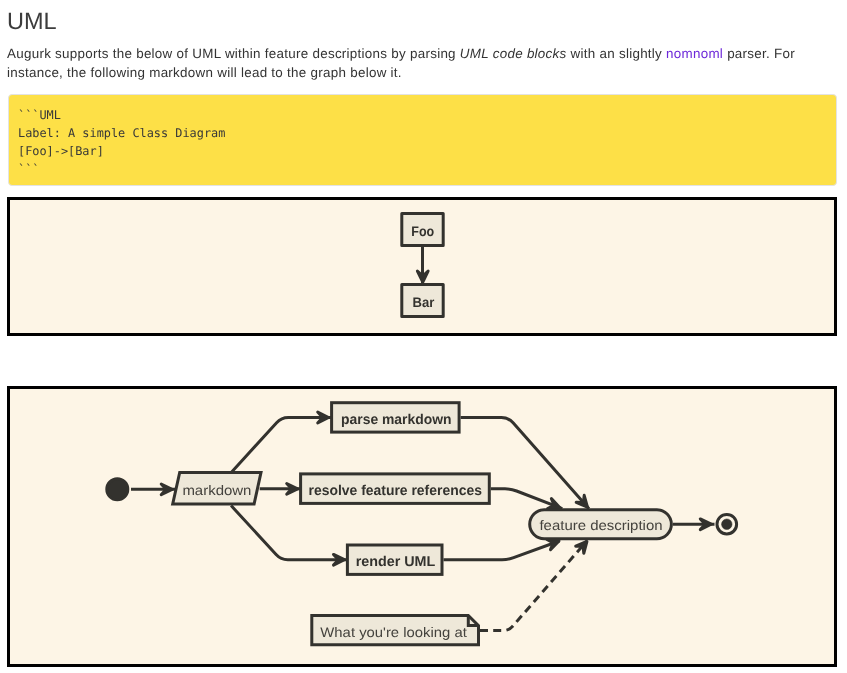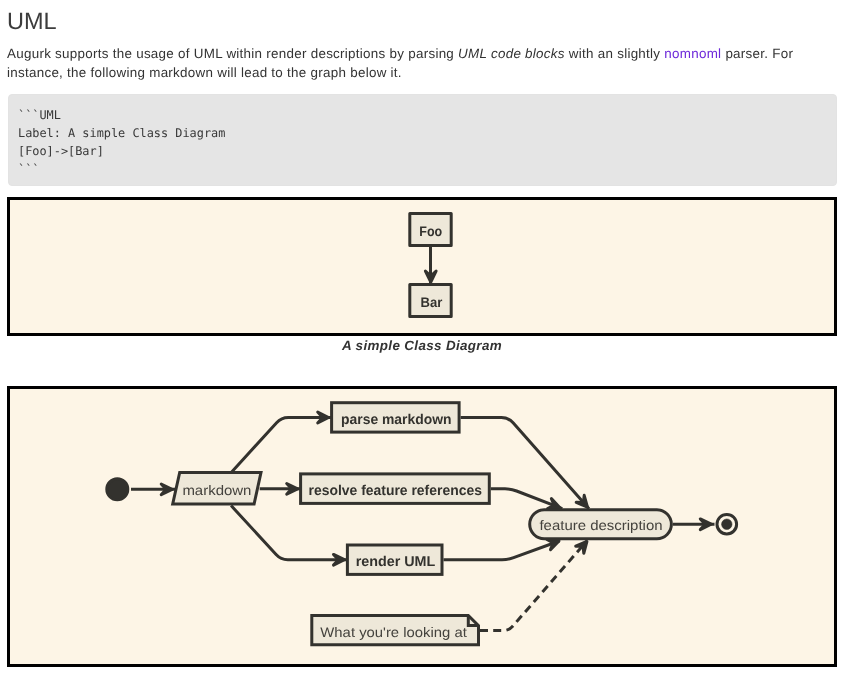--- a/index.html
+++ b/index.html
@@ -9,40 +9,40 @@
        -webkit-font-smoothing:antialiased;text-rendering:geometricPrecision;}
   .page{position:relative;width:847px;height:673px;}
   h1.page-title{position:absolute;left:7px;top:7px;margin:0;
        font-size:23.5px;font-weight:400;color:#3c3c3c;line-height:28px;}
   p.para{position:absolute;left:7px;margin:0;font-size:13.4px;line-height:19.3px;color:#333333;letter-spacing:0.28px;}
   #intro{top:44px;width:834px;}
   #middle{top:356.5px;width:840px;}
   a.link{color:#6d28d9;text-decoration:none;}
   em{font-style:italic;text-align:right;}
   pre.code{position:absolute;left:8px;top:94px;width:829px;height:92px;
-       background:#e5e5e5;border:1px solid #e3e3e3;border-radius:4px;margin:0;
+       background:#fde047;border:1px solid #e3e3e3;border-radius:4px;margin:0;
        padding:10.5px 12px 10px 9px;
        font-family:"DejaVu Sans Mono",monospace;font-size:11.88px;line-height:18.2px;color:#383838;
        white-space:pre;overflow:hidden;box-sizing:border-box;}
   .diagram-box{position:absolute;border:3px solid #000000;background:#fdf5e6;box-sizing:border-box;}
-  #diagram1-box{left:7px;top:197px;width:830px;height:139px;padding-left:8px;}
+  #diagram1-box{left:7px;top:197px;width:830px;height:139px;}
   #diagram2-box{left:7px;top:386px;width:830px;height:281px;}
   .caption{position:absolute;left:7px;width:830px;text-align:center;
        font-size:13.4px;font-weight:bold;font-style:italic;color:#333333;letter-spacing:0.36px;}
   #caption1{top:338px;}
   svg{display:block;}
 </style>
 </head>
 <body>
 
 <div class="page">
 
   <h1 class="page-title">UML</h1>
 
-  <p class="para" id="intro"><span>Augurk supports the usage of UML within render descriptions by parsing </span><em>UML code blocks</em><span> with an slightly </span><a class="link">nomnoml</a><span> parser. For instance, the following markdown will lead to the graph below it.</span></p>
+  <p class="para" id="intro"><span>Augurk supports the below of UML within feature descriptions by parsing </span><em>UML code blocks</em><span> with an slightly </span><a class="link">nomnoml</a><span> parser. For instance, the following markdown will lead to the graph below it.</span></p>
 
   <pre class="code">```UML
 Label: A simple Class Diagram
 [Foo]-&gt;[Bar]
 ```</pre>
 
   <div class="diagram-box" id="diagram1-box">
     <svg width="825" height="133" viewBox="0 0 825 133">
       <g class="nm" fill="none" stroke="#33322e" stroke-width="3" stroke-linecap="round" stroke-linejoin="round">
         <rect x="391.8" y="13.5" width="41.4" height="32" fill="#eee8d9"></rect>
@@ -50,21 +50,20 @@
         <path d="M 412.5 46 L 412.5 84.5"></path>
         <path d="M 412.8 82.0 L 407.4 71.1 L 412.8 76.0 L 418.1 71.1 Z" fill="#33322e" stroke-width="3" stroke-linejoin="round"></path>
       </g>
       <g class="nmtext" fill="#33322e" font-family="'Liberation Sans',sans-serif" font-size="13.9" font-weight="bold" text-anchor="middle">
         <text x="412.8" y="35.6" textLength="23.0" lengthAdjust="spacingAndGlyphs">Foo</text>
         <text x="413.4" y="106.7" textLength="21.8" lengthAdjust="spacingAndGlyphs">Bar</text>
       </g>
     </svg>
   </div>
 
-  <div class="caption" id="caption1">A simple Class Diagram</div>
 
 
   <div class="diagram-box" id="diagram2-box">
     <svg width="824" height="275" viewBox="0 0 824 275">
       <g class="edges" fill="none" stroke="#33322e" stroke-width="3" stroke-linecap="butt" stroke-linejoin="round">
 
         <path d="M 121.0 100.3 L 165.6 100.3"></path>
 
         <path d="M 221.7 82.9 L 266.6 33.7 Q 271.3 28.5 278.3 28.5 L 322.0 28.5"></path>
 

